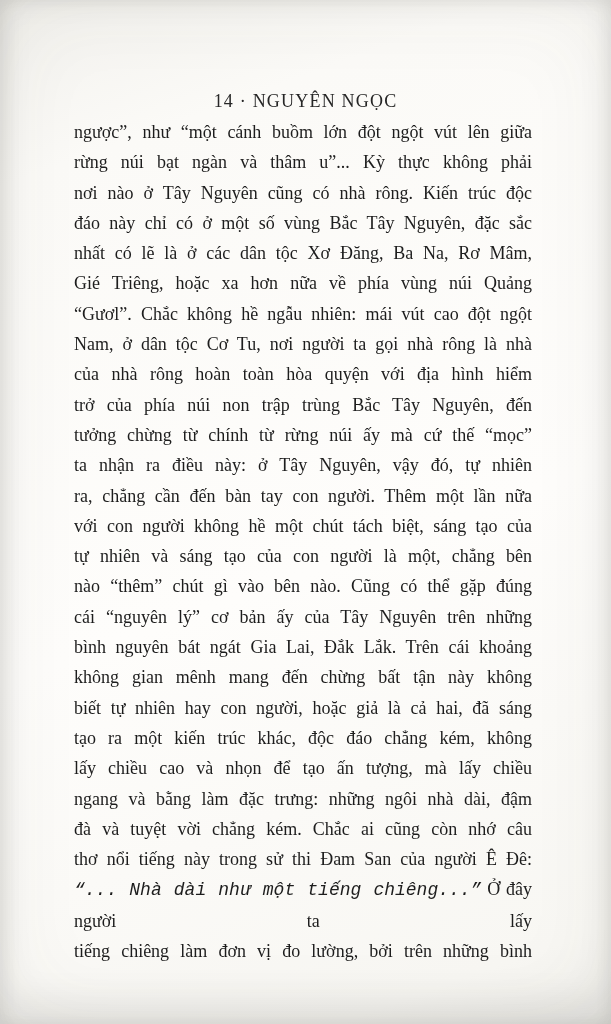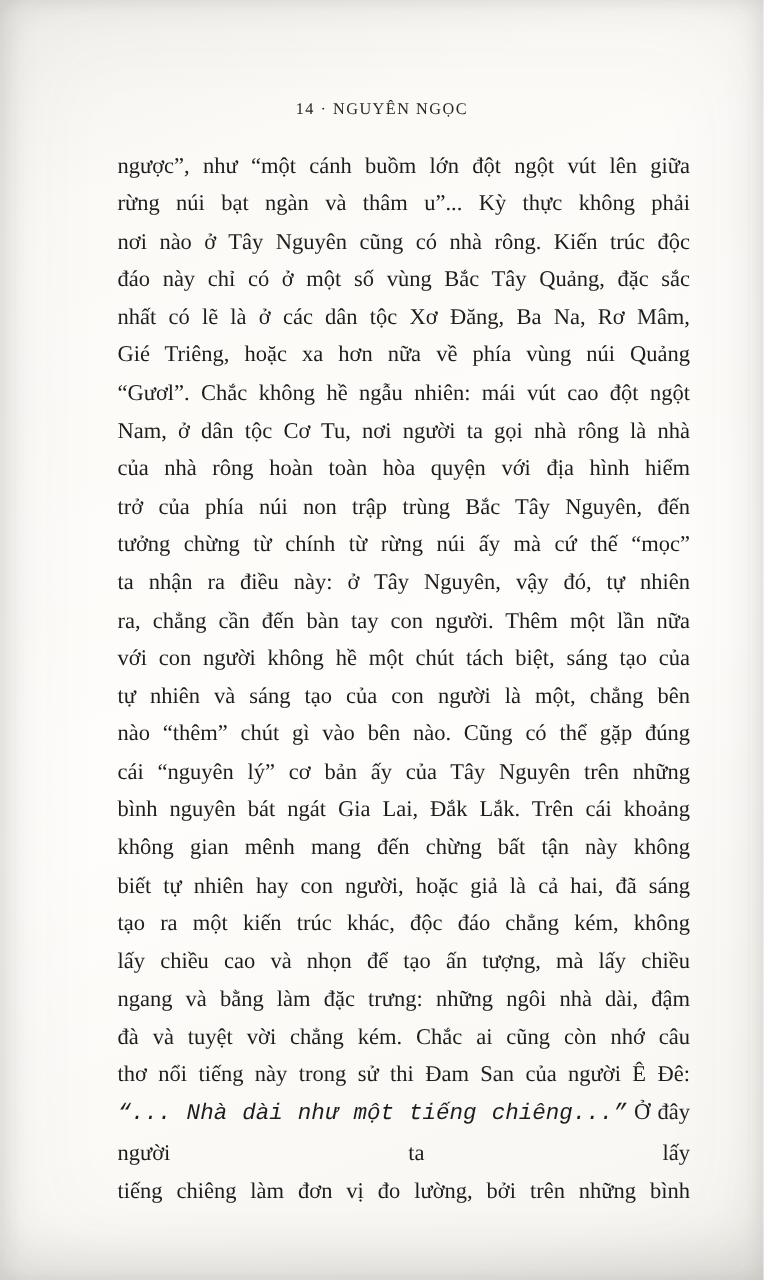--- a/index.html
+++ b/index.html
@@ -25,33 +25,33 @@
     box-shadow:
       inset 0 0 90px rgba(70, 64, 52, 0.07),
       inset 8px 0 18px rgba(0, 0, 0, 0.04),
       inset -5px 0 14px rgba(0, 0, 0, 0.03),
       inset 0 -22px 36px rgba(0, 0, 0, 0.08),
       inset 0 10px 24px rgba(0, 0, 0, 0.03);
     z-index: 3;
   }
   .running-header {
     position: absolute;
-    top: 79px;
+    top: 91px;
     left: 0;
     right: 0;
     text-align: center;
-    font-size: 13px;
+    font-size: 18px;
     letter-spacing: 1.2px;
     color: #262626;
     z-index: 2;
   }
   .body-text {
     position: absolute;
     top: 117px;
-    left: 94px;
+    left: 74px;
     width: 458px;
     z-index: 2;
   }
   .line {
     font-size: 18px;
     line-height: 30.3px;
     color: #1d1d1d;
     text-align: justify;
     text-align-last: justify;
   }
@@ -64,21 +64,21 @@
 <body>
 
 <div class="page">
   <div class="running-header">
     <span>14 · NGUYÊN NGỌC</span>
   </div>
   <div class="body-text">
       <div class="line"><span>ngược”, như “một cánh buồm lớn đột ngột vút lên giữa</span></div>
       <div class="line"><span>rừng núi bạt ngàn và thâm u”... Kỳ thực không phải</span></div>
       <div class="line"><span>nơi nào ở Tây Nguyên cũng có nhà rông. Kiến trúc độc</span></div>
-      <div class="line"><span>đáo này chỉ có ở một số vùng Bắc Tây Quảng, đặc sắc</span></div>
+      <div class="line"><span>đáo này chỉ có ở một số vùng Bắc Tây Nguyên, đặc sắc</span></div>
       <div class="line"><span>nhất có lẽ là ở các dân tộc Xơ Đăng, Ba Na, Rơ Mâm,</span></div>
       <div class="line"><span>Gié Triêng, hoặc xa hơn nữa về phía vùng núi Quảng</span></div>
       <div class="line"><span>“Gươl”. Chắc không hề ngẫu nhiên: mái vút cao đột ngột</span></div>
       <div class="line"><span>Nam, ở dân tộc Cơ Tu, nơi người ta gọi nhà rông là nhà</span></div>
       <div class="line"><span>của nhà rông hoàn toàn hòa quyện với địa hình hiểm</span></div>
       <div class="line"><span>trở của phía núi non trập trùng Bắc Tây Nguyên, đến</span></div>
       <div class="line"><span>tưởng chừng từ chính từ rừng núi ấy mà cứ thế “mọc”</span></div>
       <div class="line"><span>ta nhận ra điều này: ở Tây Nguyên, vậy đó, tự nhiên</span></div>
       <div class="line"><span>ra, chẳng cần đến bàn tay con người. Thêm một lần nữa</span></div>
       <div class="line"><span>với con người không hề một chút tách biệt, sáng tạo của</span></div>

